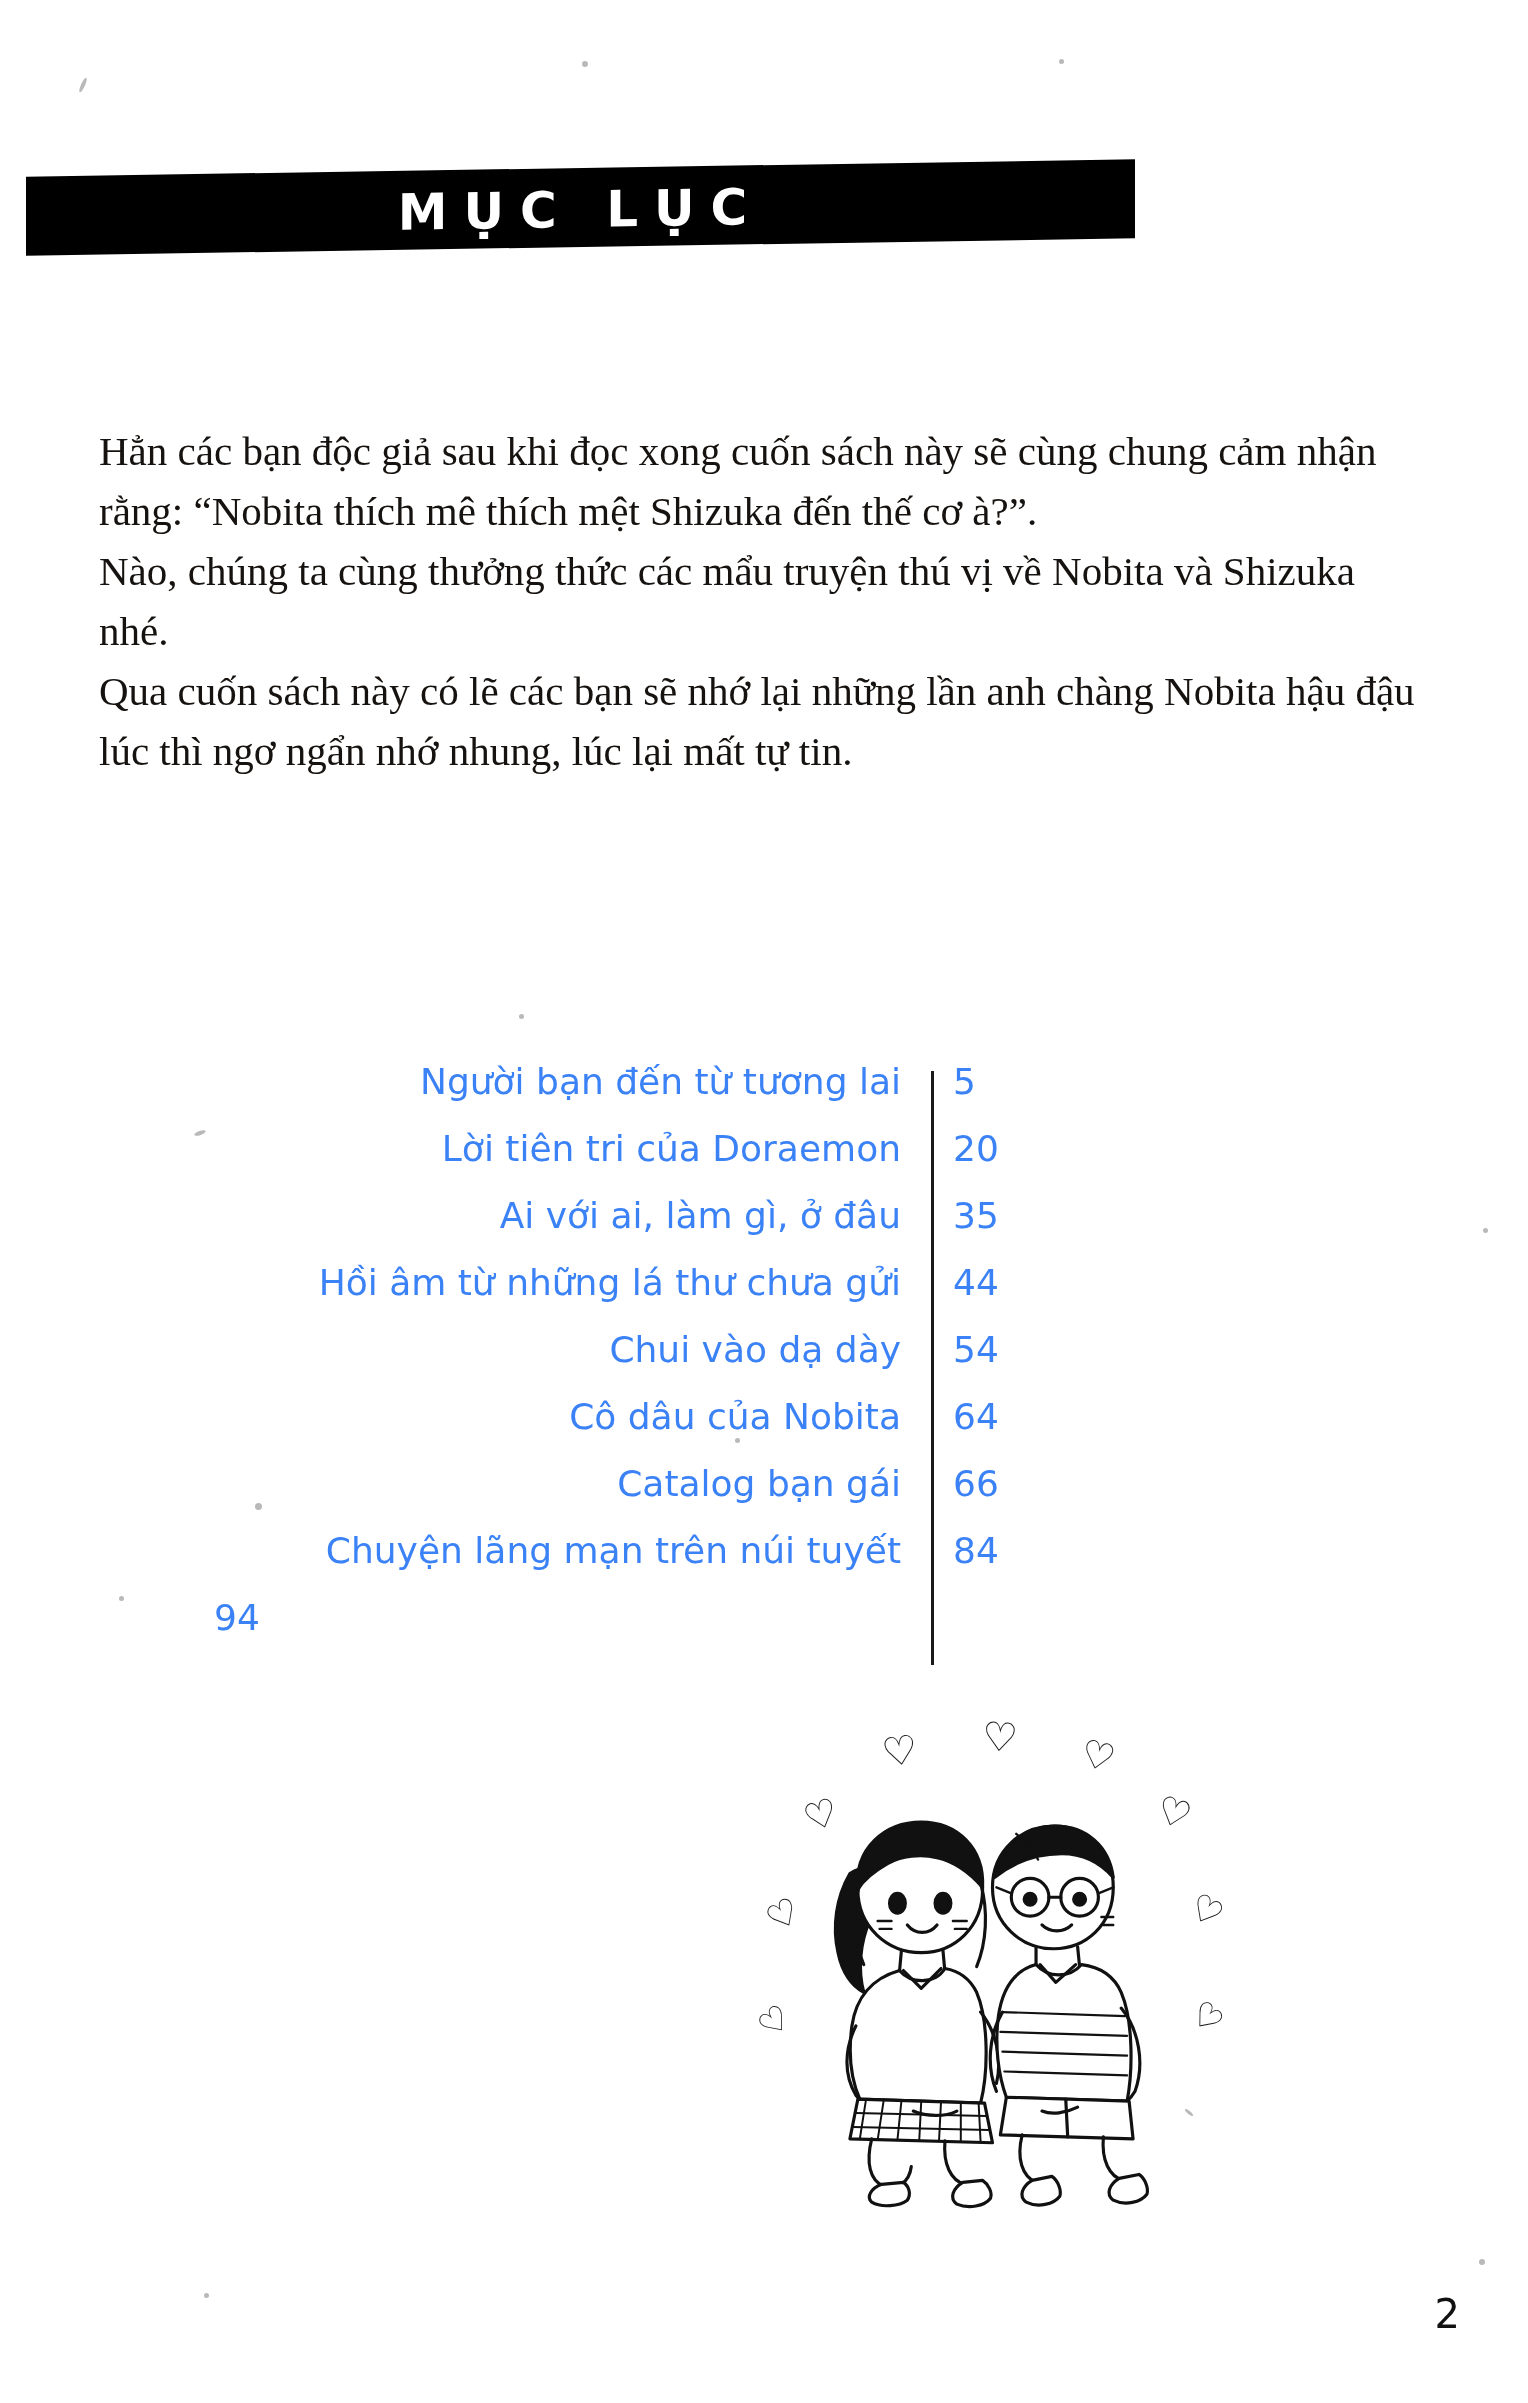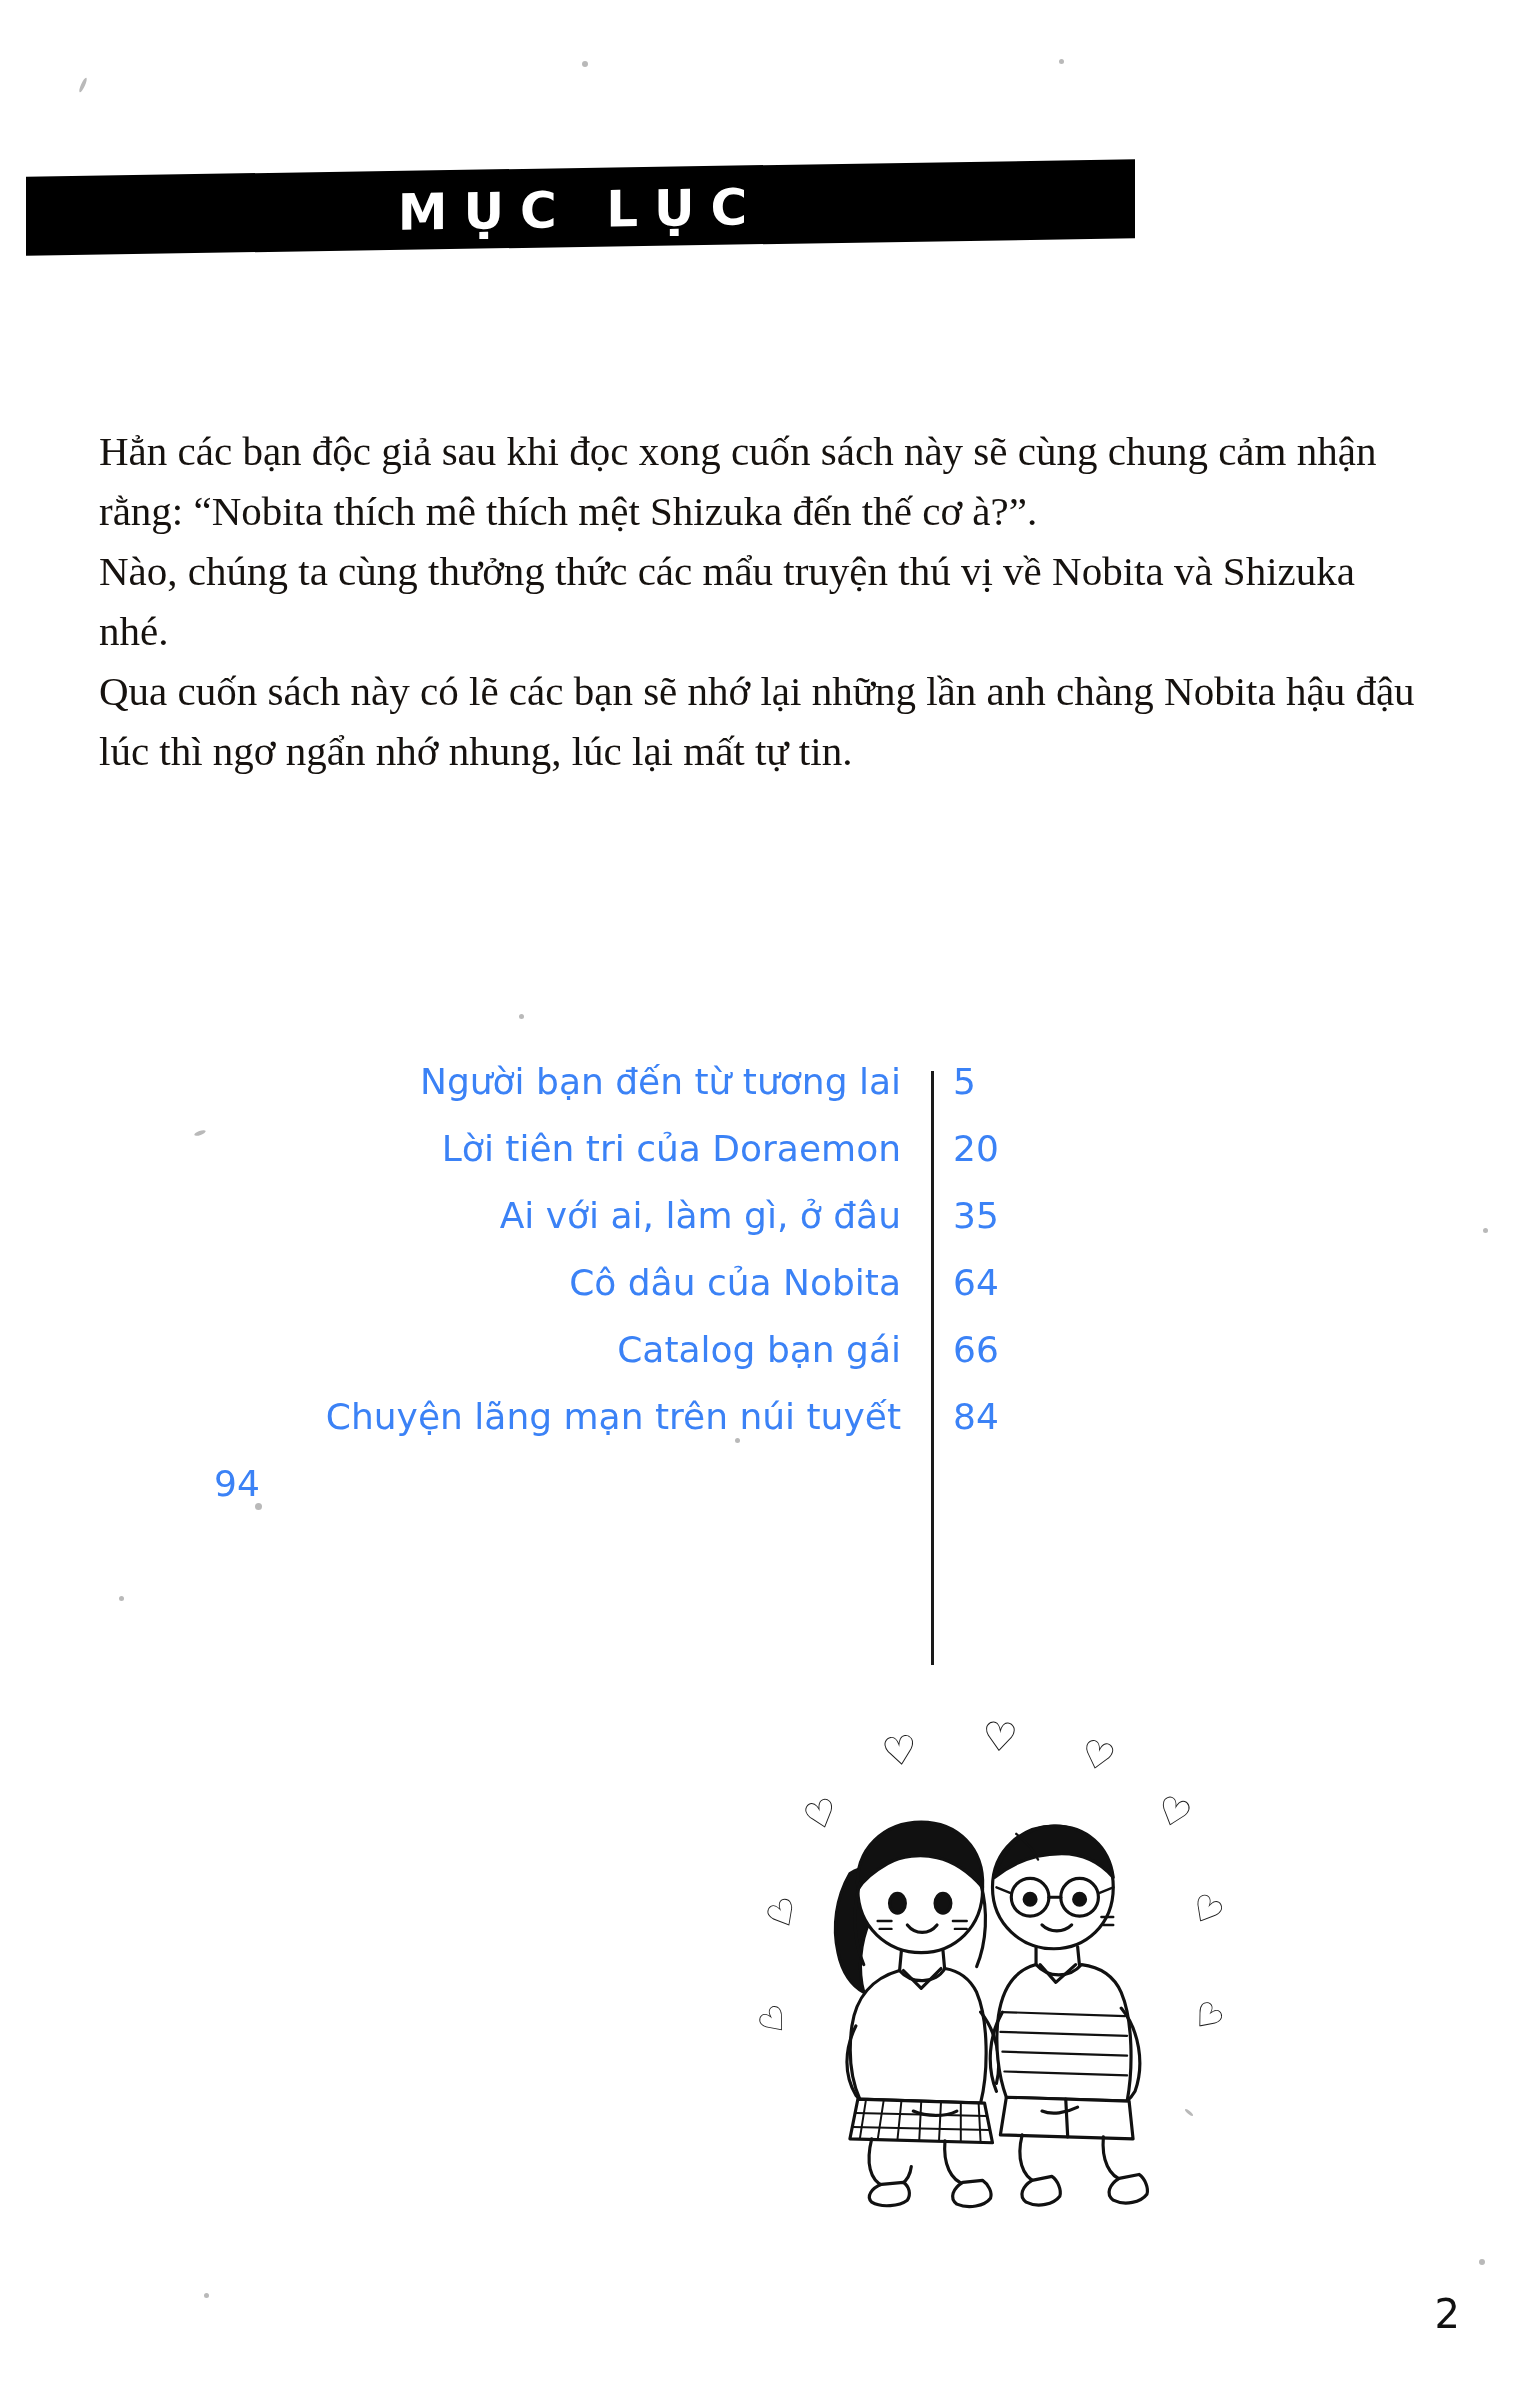--- a/index.html
+++ b/index.html
@@ -159,20 +159,28 @@
   </div>
   <div class="toc-row">
     <span class="toc-title">Lời tiên tri của Doraemon</span>
     <span class="toc-page">20</span>
   </div>
   <div class="toc-row">
     <span class="toc-title">Ai với ai, làm gì, ở đâu</span>
     <span class="toc-page">35</span>
   </div>
   <div class="toc-row">
+    <span class="toc-title">Hồi âm từ những lá thư chưa gửi</span>
+    <span class="toc-page">44</span>
+  </div>
+  <div class="toc-row">
+    <span class="toc-title">Chui vào dạ dày</span>
+    <span class="toc-page">54</span>
+  </div>
+  <div class="toc-row">
     <span class="toc-title">Cô dâu của Nobita</span>
     <span class="toc-page">64</span>
   </div>
   <div class="toc-row">
     <span class="toc-title">Catalog bạn gái</span>
     <span class="toc-page">66</span>
   </div>
   <div class="toc-row">
     <span class="toc-title">Chuyện lãng mạn trên núi tuyết</span>
     <span class="toc-page">84</span>

